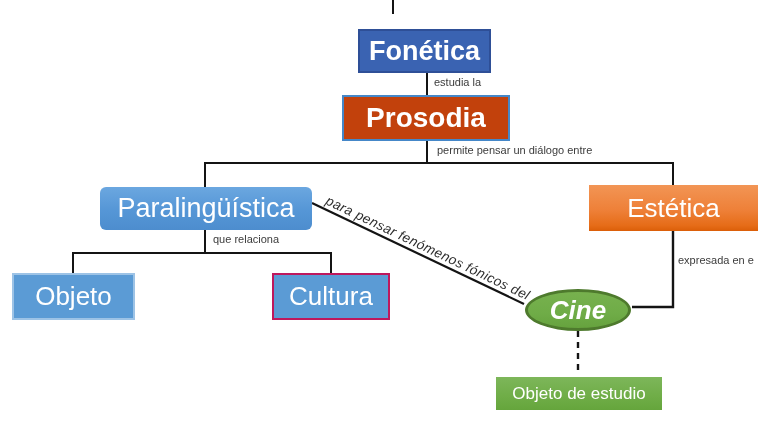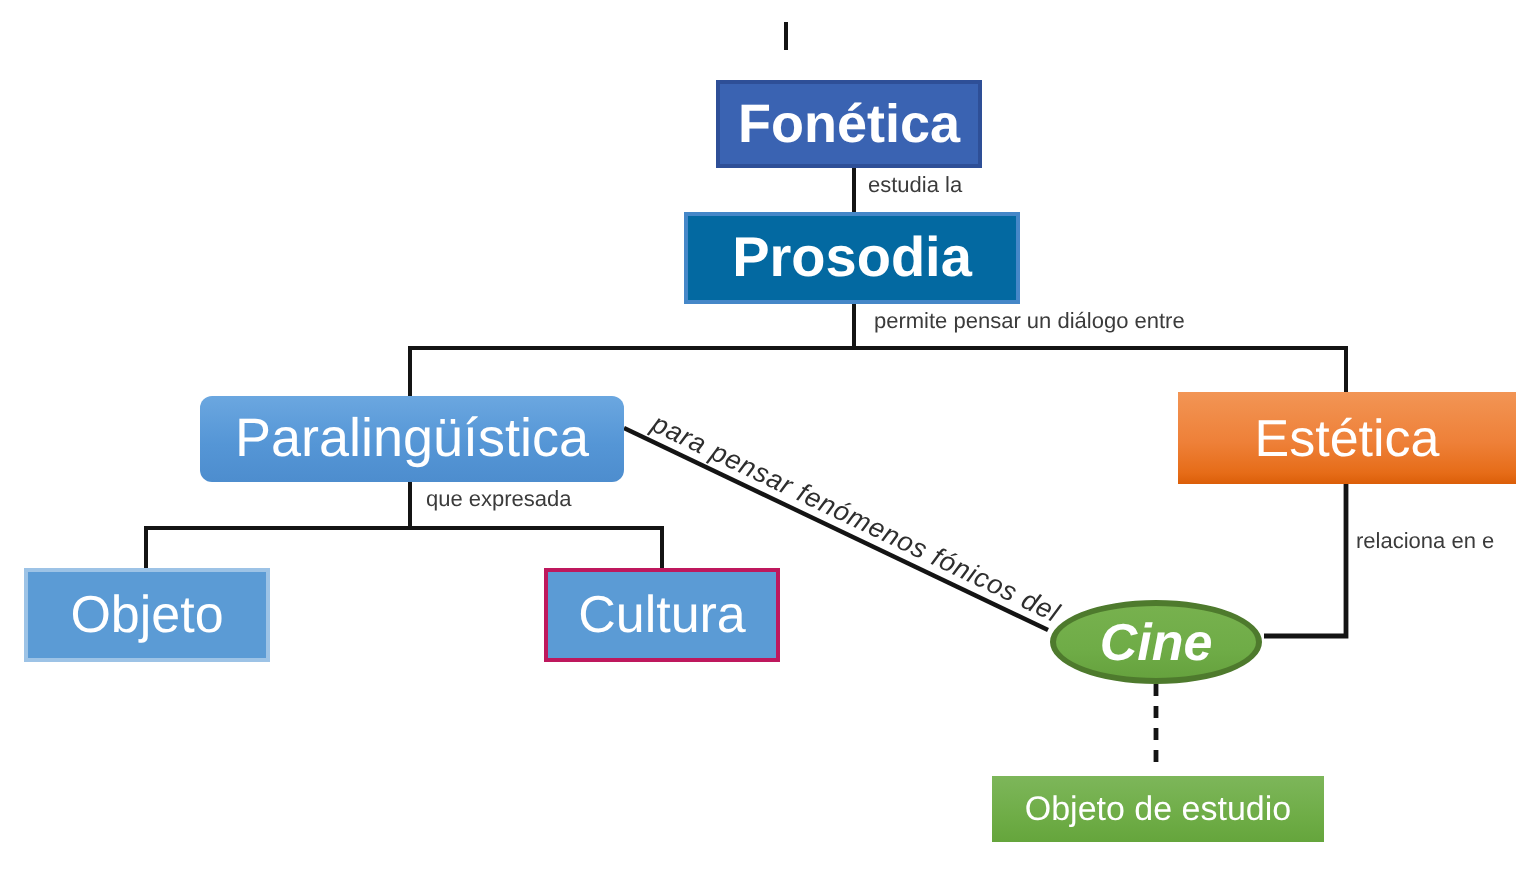--- a/index.html
+++ b/index.html
@@ -5,21 +5,21 @@
   html, body { margin: 0; padding: 0; }
   body {
     width: 768px; height: 440px;
     background: #ffffff;
     overflow: hidden;
     font-family: "Liberation Sans", sans-serif;
     position: relative;
   }
   #canvas {
     position: absolute; left: 0; top: 0;
-    width: 768px; height: 340px; margin-top: 11px;
+    width: 768px; height: 340px;
   }
   #connector-layer {
     position: absolute; left: 0; top: 0;
     width: 768px; height: 440px;
   }
   .node {
     position: absolute;
     box-sizing: border-box;
     display: flex;
     align-items: center;
@@ -29,21 +29,21 @@
     white-space: nowrap;
   }
   .node-fonetica {
     left: 358px; top: 29px; width: 133px; height: 44px;
     background: #3A63B2;
     border: 2px solid #2E4F97;
     font-size: 27px; font-weight: bold;
   }
   .node-prosodia {
     left: 342px; top: 95px; width: 168px; height: 46px;
-    background: #0369a1;
+    background: #c2410c;
     border: 2px solid #4587C8;
     font-size: 28px; font-weight: bold;
   }
   .node-paralinguistica {
     left: 100px; top: 187px; width: 212px; height: 43px;
     background: linear-gradient(180deg, #6BA7E0 0%, #5596D6 55%, #4D8DCE 100%);
     border-radius: 6px;
     font-size: 27px; font-weight: normal;
   }
   .node-estetica {
@@ -124,19 +124,19 @@
   <div class="node node-cultura">Cultura</div>
 
   <div class="node node-cine">Cine</div>
 
   <div class="node node-objeto">Objeto de estudio</div>
 
   <div class="edge-label label-estudia">estudia la</div>
 
   <div class="edge-label label-permite">permite pensar un diálogo entre</div>
 
-  <div class="edge-label label-relaciona">que expresada</div>
+  <div class="edge-label label-relaciona">que relaciona</div>
 
   <div class="edge-label label-diagonal">para pensar fenómenos fónicos del</div>
 
-  <div class="edge-label label-expresada">relaciona en e</div>
+  <div class="edge-label label-expresada">expresada en e</div>
 
 </div>
 
 </body></html>

